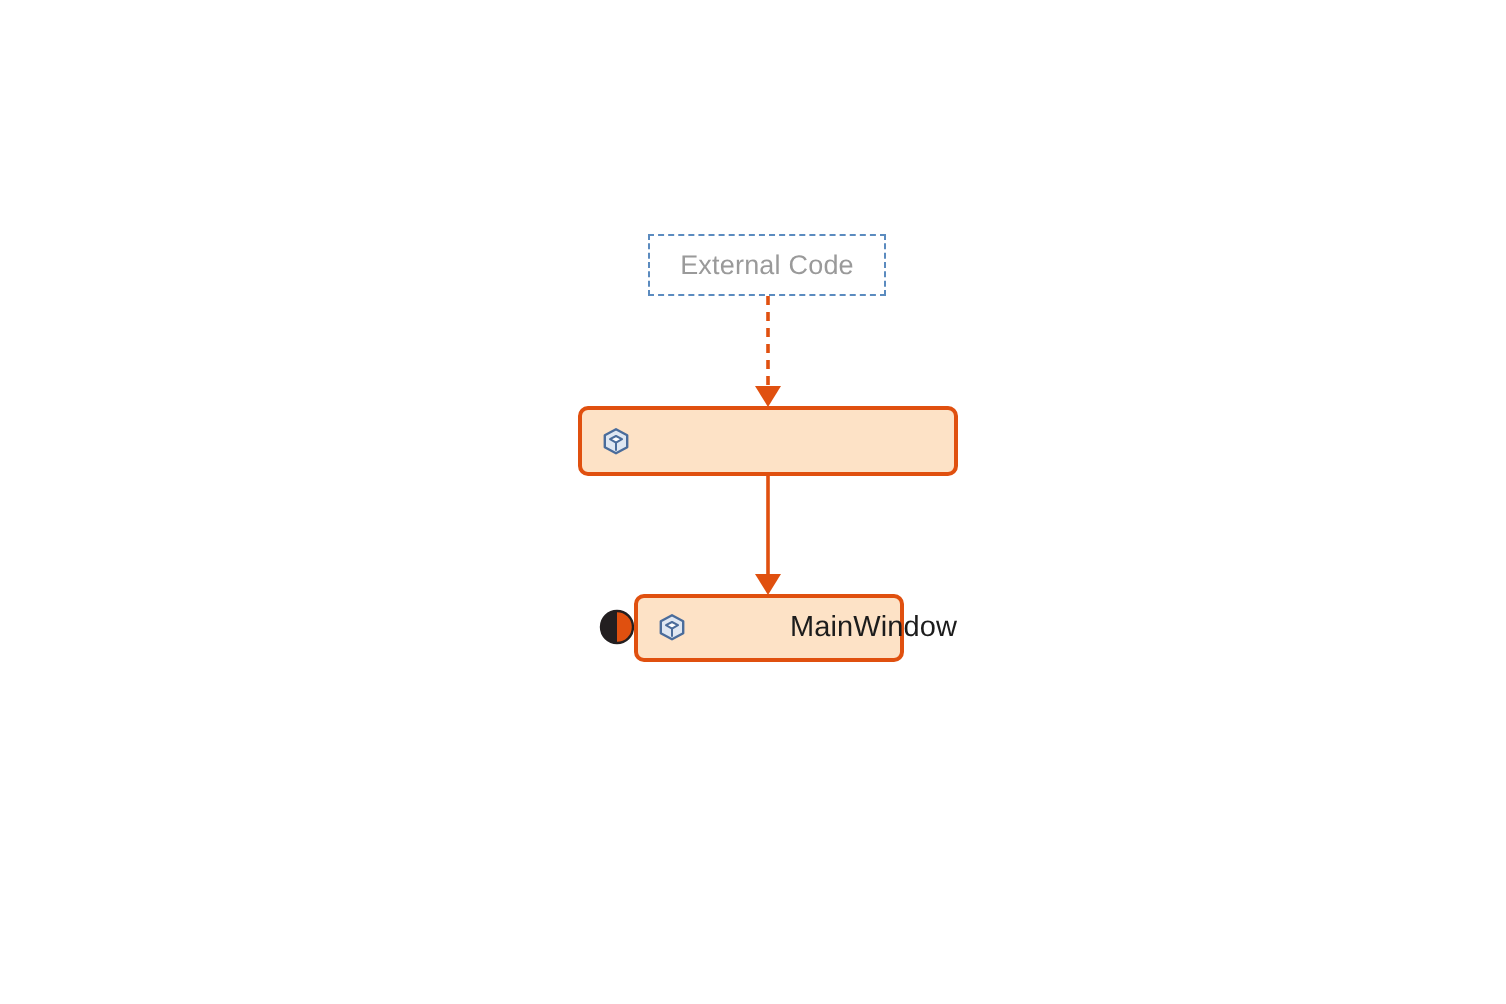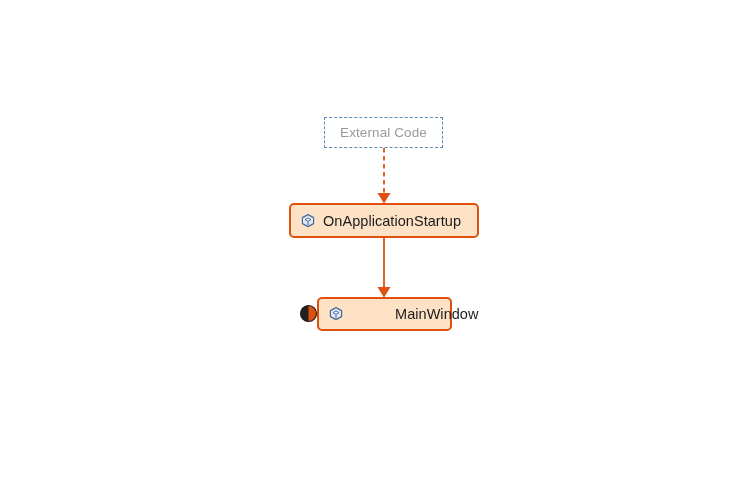--- a/index.html
+++ b/index.html
@@ -128,21 +128,20 @@
   <div class="ext-node">
     <span class="ext-node-label">External Code</span>
   </div>
 
   <div class="node node-startup">
     <svg class="glyph" viewBox="0 0 16 16">
       <path d="M8 1.6 L13.6 4.6 L13.6 10.6 L8 13.6 L2.4 10.6 L2.4 4.6 Z" fill="#dfe7f2" stroke="#4a6c9b" stroke-width="1.2" stroke-linejoin="round"></path>
       <path d="M8 5.0 L11.0 6.6 L8 8.3 L5.0 6.6 Z" fill="#ffffff" stroke="#4a6c9b" stroke-width="1" stroke-linejoin="round"></path>
       <path d="M8 8.3 L8 12.4" stroke="#4a6c9b" stroke-width="1"></path>
     </svg>
-    <span class="node-label">OnApplicationStartup</span>
   </div>
 
   <svg class="bp-marker" viewBox="0 0 19 19">
     <circle cx="9.5" cy="9.5" r="8" fill="#231f20"></circle>
     <path d="M9.5 1.5 A8 8 0 0 1 9.5 17.5 Z" fill="#e0500f"></path>
     <circle cx="9.5" cy="9.5" r="8" fill="none" stroke="#231f20" stroke-width="1.2"></circle>
   </svg>
 
   <div class="node node-mainwindow">
     <svg class="glyph" viewBox="0 0 16 16">

